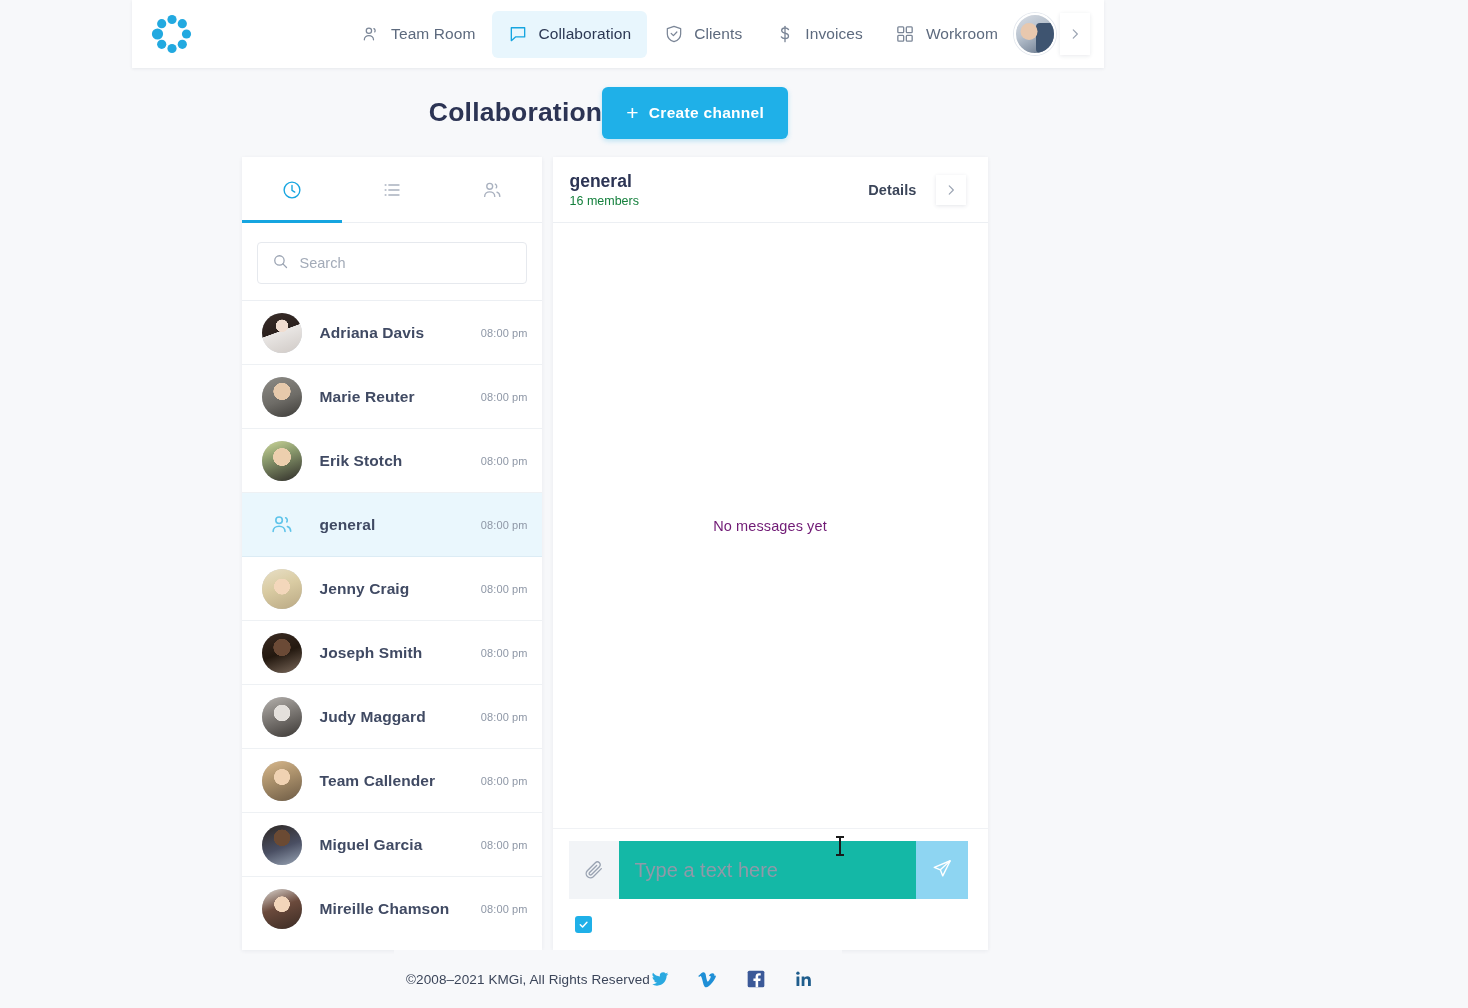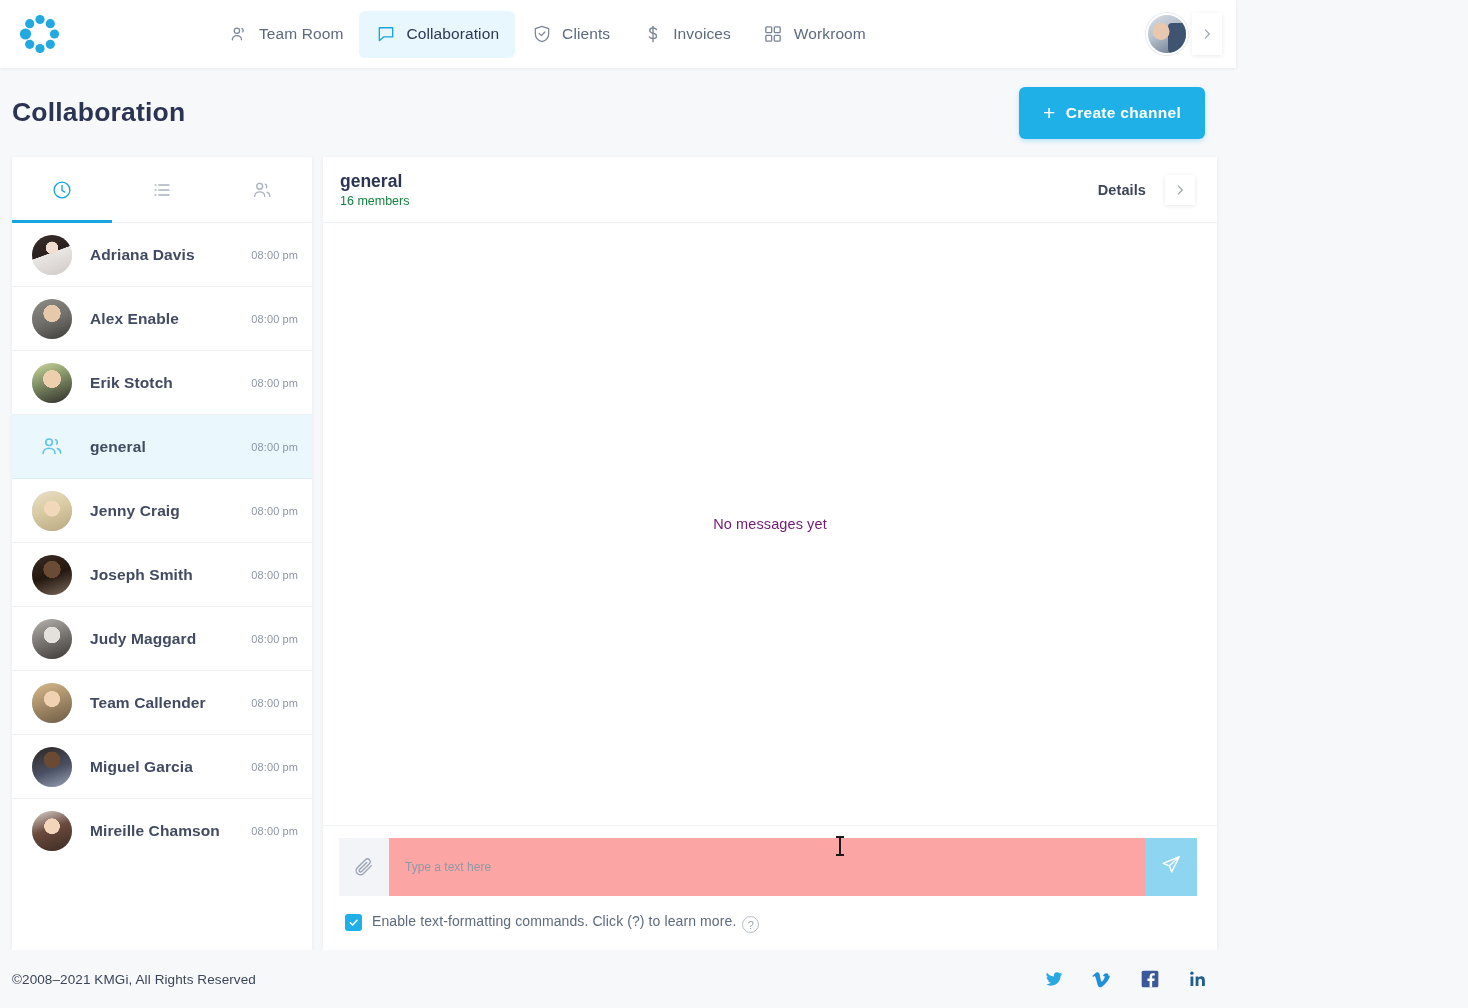--- a/index.html
+++ b/index.html
@@ -2,21 +2,21 @@
 <html><head>
 <meta charset="utf-8">
 <style>
   * { box-sizing: border-box; margin: 0; padding: 0; }
   html, body {
     width: 1468px; height: 1008px;
     font-family: "Liberation Sans", sans-serif;
     background: #f7f8fa;
     overflow: hidden;
   }
-  .page { position: relative; width: 1236px; height: 1008px; display: flex; flex-direction: column; }
+  .page { position: relative; width: 1236px; height: 1008px; display: flex; flex-direction: column; align-items: center; }
 
   
   .navbar {
     height: 68px; min-height: 68px; background: #ffffff;
     display: flex; align-items: center;
     box-shadow: 0 1px 3px rgba(40,50,80,.08);
     position: relative; z-index: 5;
   }
   .logo { width: 64px; display: flex; align-items: center; justify-content: center; margin-left: 8px; }
   .nav-items { display: flex; align-items: center; margin-left: 140px; gap: 0px; }
@@ -138,22 +138,22 @@
   .chat-body { flex: 1; display: flex; align-items: center; justify-content: center; min-height: 0; }
   .empty-msg { font-size: 14.5px; color: #701a75; letter-spacing: .1px; }
 
   .composer-wrap { border-top: 1px solid #f0f2f5; padding: 12px 0 0 0; }
   .composer { display: flex; align-items: stretch; margin: 0 20px 0 16px; }
   .attach {
     width: 50px; background: #f2f4f7; display: flex; align-items: center; justify-content: center;
     cursor: pointer; color: #9aa3b2; flex: none;
   }
   .composer input.msg {
-    flex: 1; border: none; outline: none; background: #fca5a5;
-    padding: 0 16px; font-size: 12px; color: #3b4559;
+    flex: 1; border: none; outline: none; background: #14b8a6;
+    padding: 0 16px; font-size: 20px; color: #3b4559;
     font-family: "Liberation Sans", sans-serif; height: 58px;
   }
   .composer input.msg::placeholder { color: #9099a8; }
   .send-btn {
     width: 52px; background: #8ed5f2; border: none; cursor: pointer;
     display: flex; align-items: center; justify-content: center; flex: none;
   }
   .fmt-row { display: flex; align-items: center; gap: 10px; padding: 17px 0 17px 22px; }
   .chk {
     width: 17px; height: 17px; border-radius: 3px; background: #1fb0e8;
@@ -298,35 +298,46 @@
         <div class="side-tab">
           <svg width="22" height="22" viewBox="0 0 24 24" fill="none" stroke="currentColor" stroke-width="1.5" stroke-linecap="round">
             <circle cx="9.5" cy="8" r="3.2"></circle>
               <path d="M4 19c0-3 2.5-5 5.5-5s5.5 2 5.5 5"></path>
             <path d="M15.6 5.6c1.6.8 2 2.9 1 4.1"></path>
               <path d="M17.4 14.4c2 .7 3.1 2.4 3.1 4.6"></path>
           </svg>
         </div>
       </div>
 
+      <div class="search-row">
+        <div class="search-box">
+          <span>
+            <svg width="17" height="17" viewBox="0 0 24 24" fill="none" stroke="#9aa3b2" stroke-width="1.8" stroke-linecap="round">
+              <circle cx="10.5" cy="10.5" r="6.6"></circle>
+                <path d="M15.4 15.4 20.5 20.5"></path>
+            </svg>
+          </span>
+          <input type="text" placeholder="Search" style="">
+        </div>
+      </div>
 
       <div class="contact-list">
           <div class="contact">
             <span class="c-avatar">
               <span class="face" style="background:radial-gradient(circle at 50% 32%, #f0ddd0 18%, transparent 19%), linear-gradient(160deg,#3a2e2a 0%,#2a201d 45%,#e9e6e4 46%,#cfc9c5 100%)"></span>
             </span>
             <span class="c-name">Adriana Davis</span>
             <span class="c-spacer"></span>
             <span class="c-time">08:00 pm</span>
           </div>
           <div class="contact">
             <span class="c-avatar">
               <span class="face" style="background:radial-gradient(circle at 50% 36%, #e6c9ab 26%, transparent 27%), linear-gradient(160deg,#8e8c86 0%,#6e6c67 55%,#3d3b38 100%)"></span>
             </span>
-            <span class="c-name">Alex Enable</span>
+            <span class="c-name">Marie Reuter</span>
             <span class="c-spacer"></span>
             <span class="c-time">08:00 pm</span>
           </div>
           <div class="contact">
             <span class="c-avatar">
               <span class="face" style="background:radial-gradient(circle at 50% 40%, #edcfae 28%, transparent 29%), linear-gradient(160deg,#cfd89a 0%,#8a9a6d 38%,#2e2b28 100%)"></span>
             </span>
             <span class="c-name">Erik Stotch</span>
             <span class="c-spacer"></span>
             <span class="c-time">08:00 pm</span>
@@ -430,24 +441,20 @@
               </svg>
             </span>
           </button>
         </div>
         <div class="fmt-row">
           <div class="chk">
             <svg width="11" height="11" viewBox="0 0 24 24" fill="none" stroke="#ffffff" stroke-width="3.2" stroke-linecap="round" stroke-linejoin="round">
                 <path d="M5 12.5 10 17.5 19.5 7"></path>
               </svg>
           </div>
-          <div class="fmt-label">
-            <span>Enable text-formatting commands. Click (?) to learn more.</span>
-            <span class="help-ico">?</span>
-          </div>
         </div>
       </div>
     </div>
   </div>
 
   <div class="footer">
     <div class="copyright">©2008–2021 KMGi, All Rights Reserved</div>
     <div class="f-spacer"></div>
     <div class="socials">
       <a class="soc">

